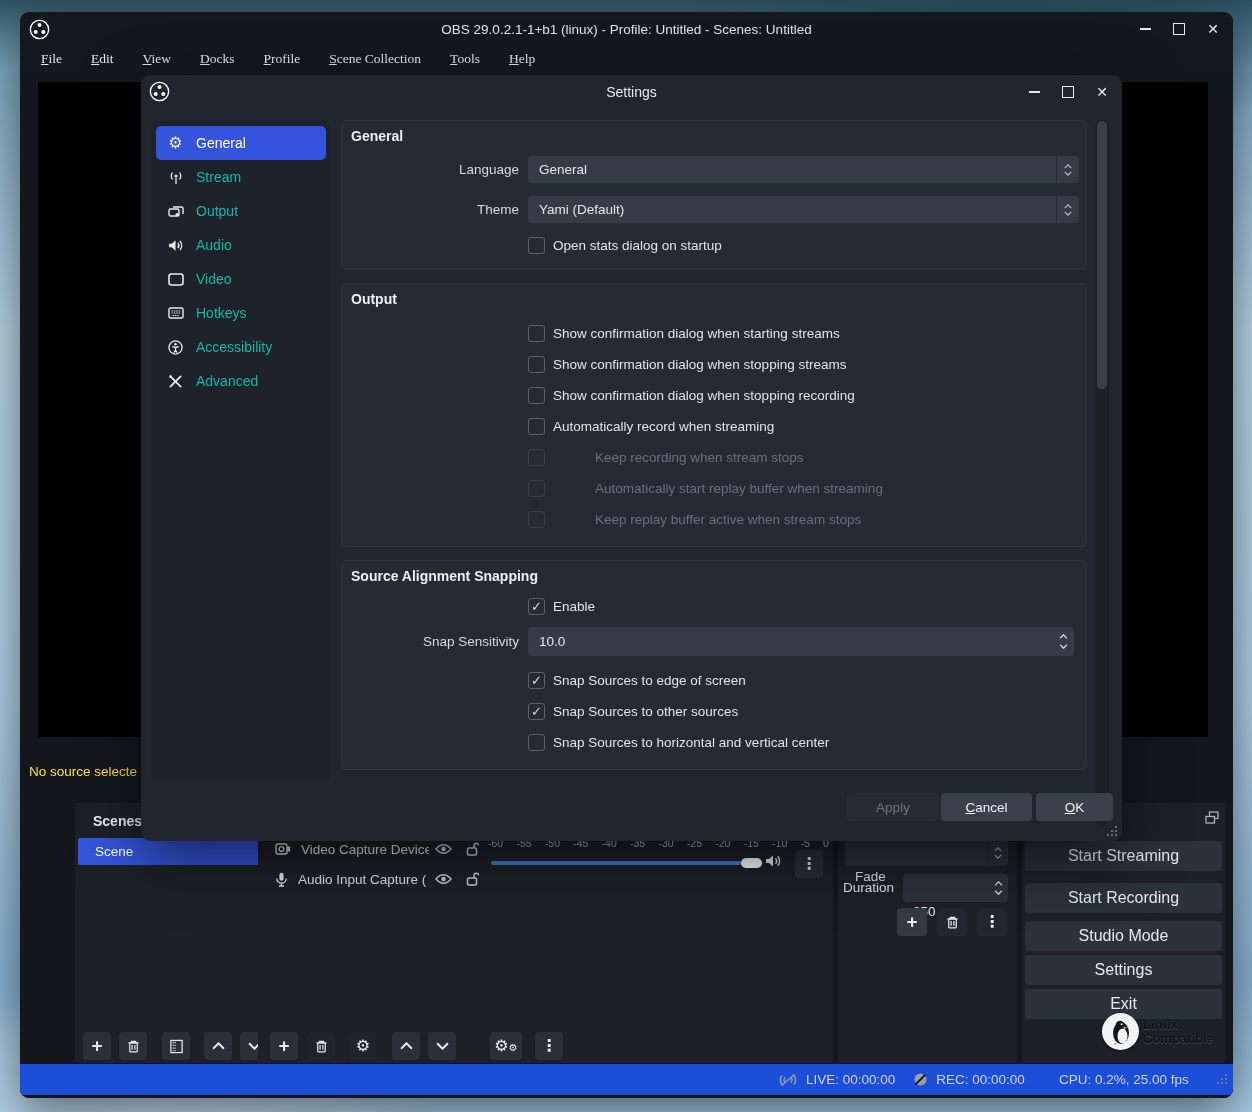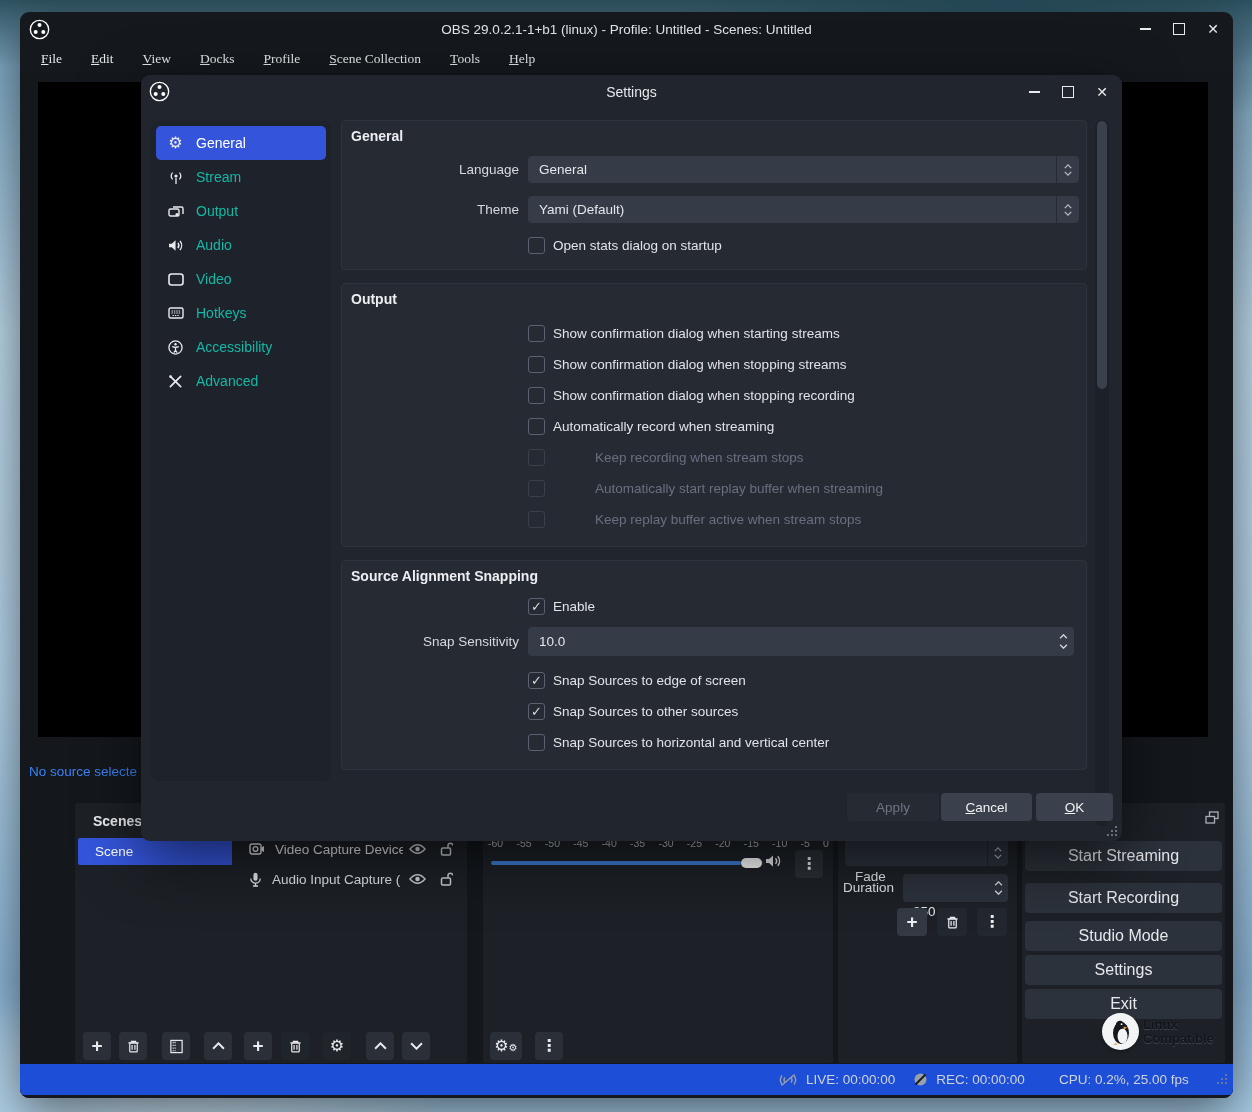--- a/index.html
+++ b/index.html
@@ -21,26 +21,26 @@
   .logo{margin-left:9px;z-index:2;}
   .winctl{position:absolute;right:14px;top:0;height:34px;display:flex;align-items:center;gap:22px;z-index:2;}
   .ctl-min{width:11px;height:2px;background:#e8eaee;}
   .ctl-max{width:10px;height:10px;border:1.6px solid #e8eaee;}
   .ctl-x{color:#e8eaee;font-size:14px;line-height:1;}
   .menubar{left:0;top:34px;width:100%;height:26px;display:flex;align-items:center;gap:9px;padding-left:11px;box-sizing:border-box;}
   .menu-item{display:inline-block;padding:3px 10px;color:#e4e6ea;border-radius:4px;font-family:Liberation Serif, serif;}
   .menu-item::first-letter{text-decoration:underline;}
   .content-bg{left:0;top:60px;width:100%;height:1026px;background:#14181d;}
   .preview{left:18px;top:70px;width:1170px;height:655px;background:#000;}
-  .context-msg{left:9px;top:752px;color:#3b82f6;font-size:13.5px;}
+  .context-msg{left:9px;top:752px;color:#fde047;font-size:13.5px;}
 
   
   .dock{top:791px;height:260px;background:#1d2127;position:absolute;border-radius:2px;}
   .dock-scenes{left:11px;width:218px;margin-left:44px;}
-  .dock-sources{left:212px;width:235px;}
+  .dock-sources{left:238px;width:235px;}
   .dock-mixer{left:463px;width:350px;}
   .dock-trans{left:818px;width:179px;}
   .dock-controls{left:1002px;width:203px;}
   .dock-header{padding:10px 0 0 18px;font-weight:bold;font-size:14px;color:#eceef2;}
   .scene-item{position:absolute;left:3px;top:35px;width:212px;height:27px;background:#3455db;
       display:flex;align-items:center;padding-left:17px;box-sizing:border-box;color:#fff;border-radius:2px;}
   .dock-toolbar{position:absolute;left:0;top:229px;width:100%;height:31px;}
   .tbtn{position:absolute;top:0;width:28px;height:28px;background:#2b3038;border-radius:4px;
         display:flex;align-items:center;justify-content:center;color:#e8eaee;}
   .tbtn.dark{background:#20242b;}

